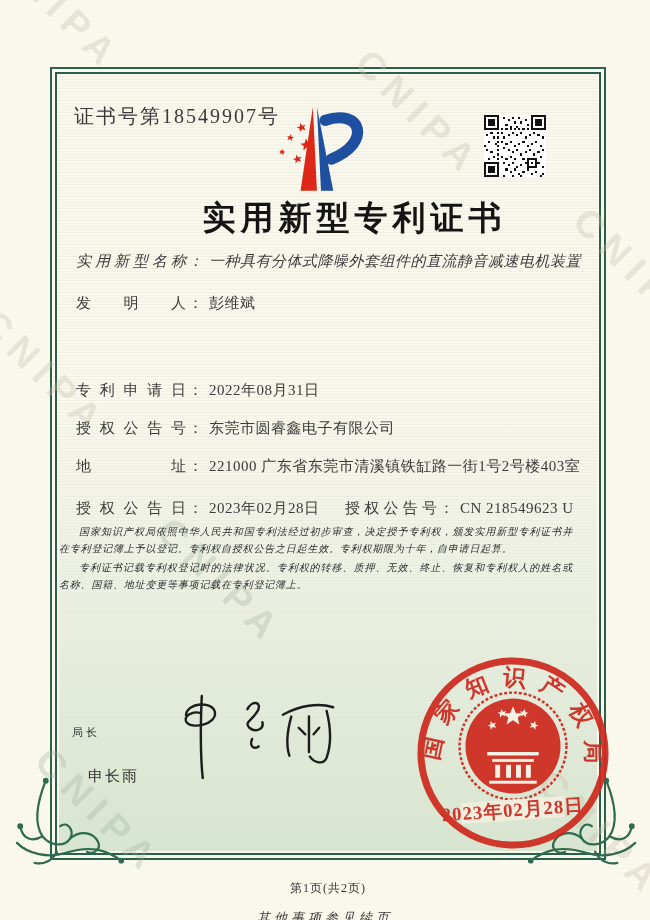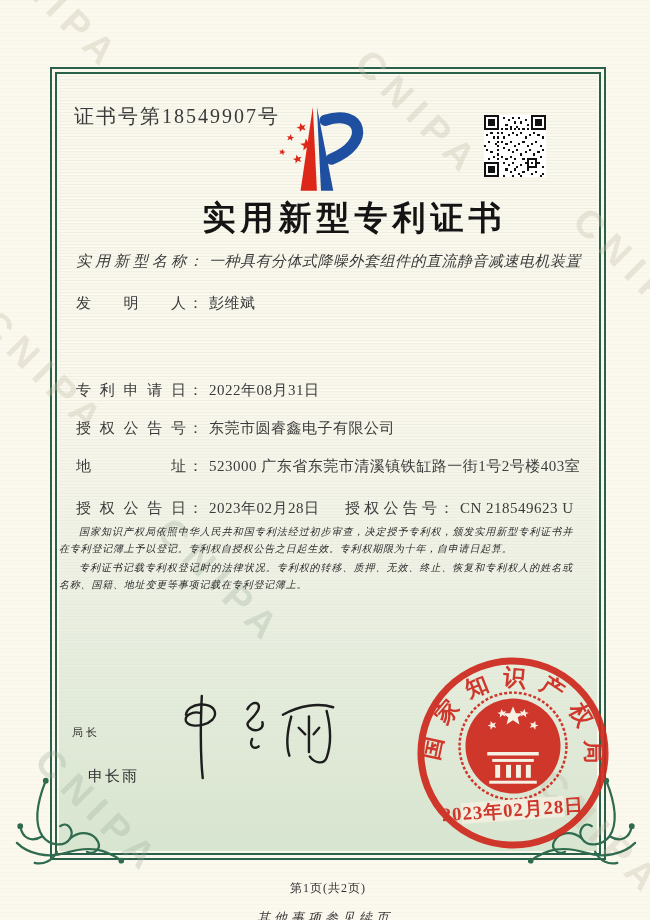--- a/index.html
+++ b/index.html
@@ -162,21 +162,21 @@
   <div class="field" style="top:294px;">
     <span class="flabel">发明人</span><span class="fcolon">：</span><span class="fvalue">彭维斌</span>
   </div>
   <div class="field" style="top:381px;">
     <span class="flabel">专利申请日</span><span class="fcolon">：</span><span class="fvalue">2022年08月31日</span>
   </div>
   <div class="field" style="top:419px;">
     <span class="flabel">授权公告号</span><span class="fcolon">：</span><span class="fvalue">东莞市圆睿鑫电子有限公司</span>
   </div>
   <div class="field" style="top:457px;">
-    <span class="flabel">地址</span><span class="fcolon">：</span><span class="fvalue">523000 广东省东莞市清溪镇铁缸路一街1号2号楼403室</span>
+    <span class="flabel">地址</span><span class="fcolon">：</span><span class="fvalue">221000 广东省东莞市清溪镇铁缸路一街1号2号楼403室</span>
   </div>
   <div class="field" style="top:499px;">
     <span class="flabel">授权公告日</span><span class="fcolon">：</span><span class="fvalue">2023年02月28日</span>
     <span class="pair2">
       <span class="flabel">授权公告号</span><span class="fcolon">：</span><span class="fvalue">CN 218549623 U</span>
     </span>
   </div>
 
   <div class="body-text">
     <p>国家知识产权局依照中华人民共和国专利法经过初步审查，决定授予专利权，颁发实用新型专利证书并在专利登记簿上予以登记。专利权自授权公告之日起生效。专利权期限为十年，自申请日起算。</p>

